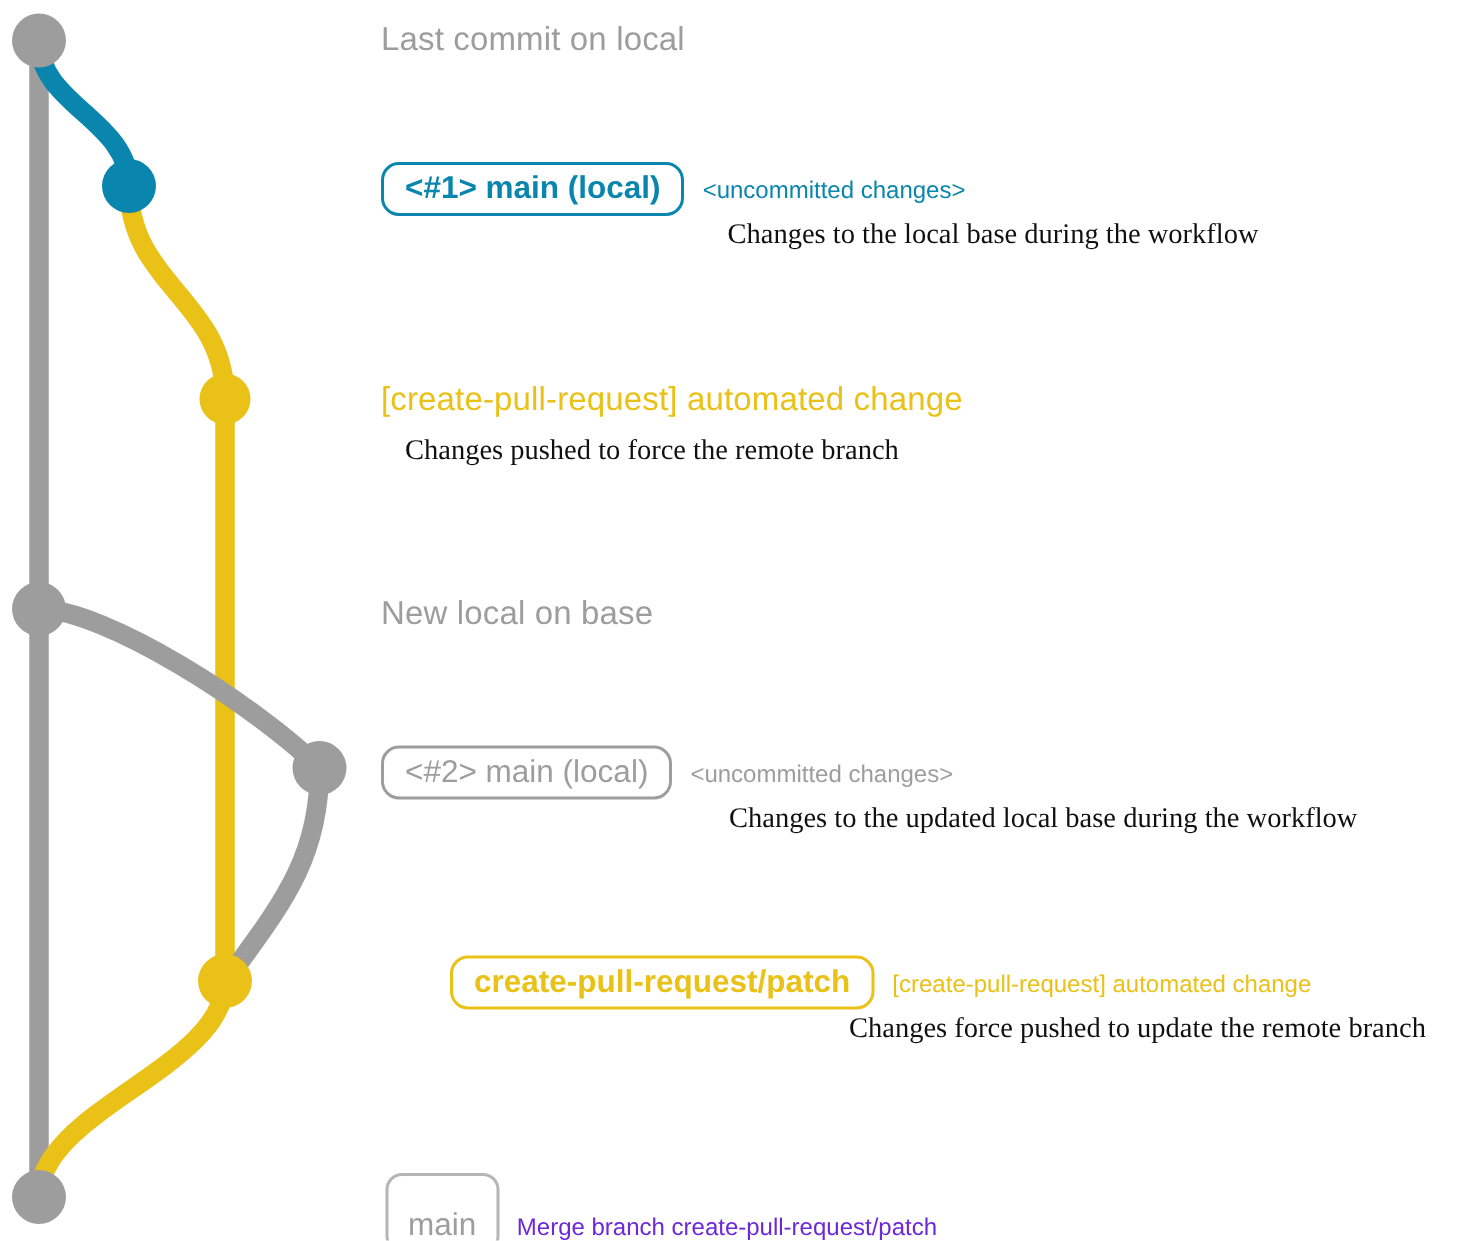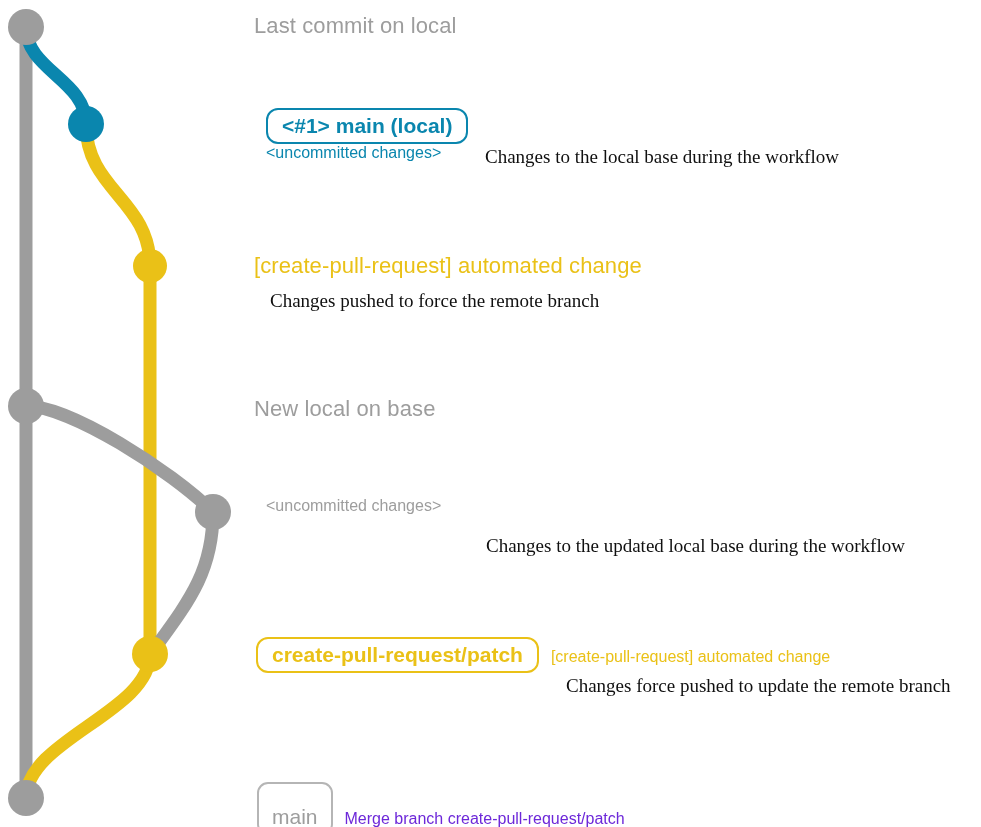--- a/index.html
+++ b/index.html
@@ -55,20 +55,21 @@
     font-weight: bold;
   }
   .badge.gray {
     border-color: #9d9d9d;
     color: #9d9d9d;
   }
   .badge.yellow {
     border-color: #eac117;
     color: #eac117;
     font-weight: bold;
+    margin-left: 44px;
   }
   .badge.merge {
     border-color: #b5b5b5;
     color: #9d9d9d;
     font-weight: normal;
     border-radius: 11px;
     padding: 22px 13px 6px 13px;
   }
 
   .subject {
@@ -114,36 +115,37 @@
   <circle cx="26" cy="406" r="18" fill="#9d9d9d"></circle>
   <circle cx="213" cy="512" r="18" fill="#9d9d9d"></circle>
   <circle cx="150" cy="654" r="18" fill="#eac117"></circle>
   <circle cx="26" cy="798" r="18" fill="#9d9d9d"></circle>
 </svg>
 
 <div class="row" style="left:254px; top:13px;">
   <span class="plain-heading">Last commit on local</span>
 </div>
 
-<div class="row" style="left:254px; top:108px;flex-direction:column;">
+<div class="row" style="left:254px; top:108px;">
   <span class="badge blue">&lt;#1&gt; main (local)</span>
   <span class="subject blue">&lt;uncommitted changes&gt;</span>
 </div>
 <div class="body-note" style="left:485px; top:146px;text-align:right;">Changes to the local base during the workflow</div>
 
 <div class="row" style="left:254px; top:253px;">
   <span class="plain-heading" style="color:#eac117; font-size:22px;">[create-pull-request] automated change</span>
 </div>
 <div class="body-note" style="left:270px; top:290px;">Changes pushed to force the remote branch</div>
 
 <div class="row" style="left:254px; top:396px;">
   <span class="plain-heading">New local on base</span>
 </div>
 
 <div class="row" style="left:254px; top:497px;">
+  <span class="badge gray">&lt;#2&gt; main (local)</span>
   <span class="subject gray">&lt;uncommitted changes&gt;</span>
 </div>
 <div class="body-note" style="left:486px; top:535px;">Changes to the updated local base during the workflow</div>
 
 <div class="row" style="left:256px; top:637px;">
   <span class="badge yellow">create-pull-request/patch</span>
   <span class="subject yellow">[create-pull-request] automated change</span>
 </div>
 <div class="body-note" style="left:566px; top:675px;">Changes force pushed to update the remote branch</div>
 

